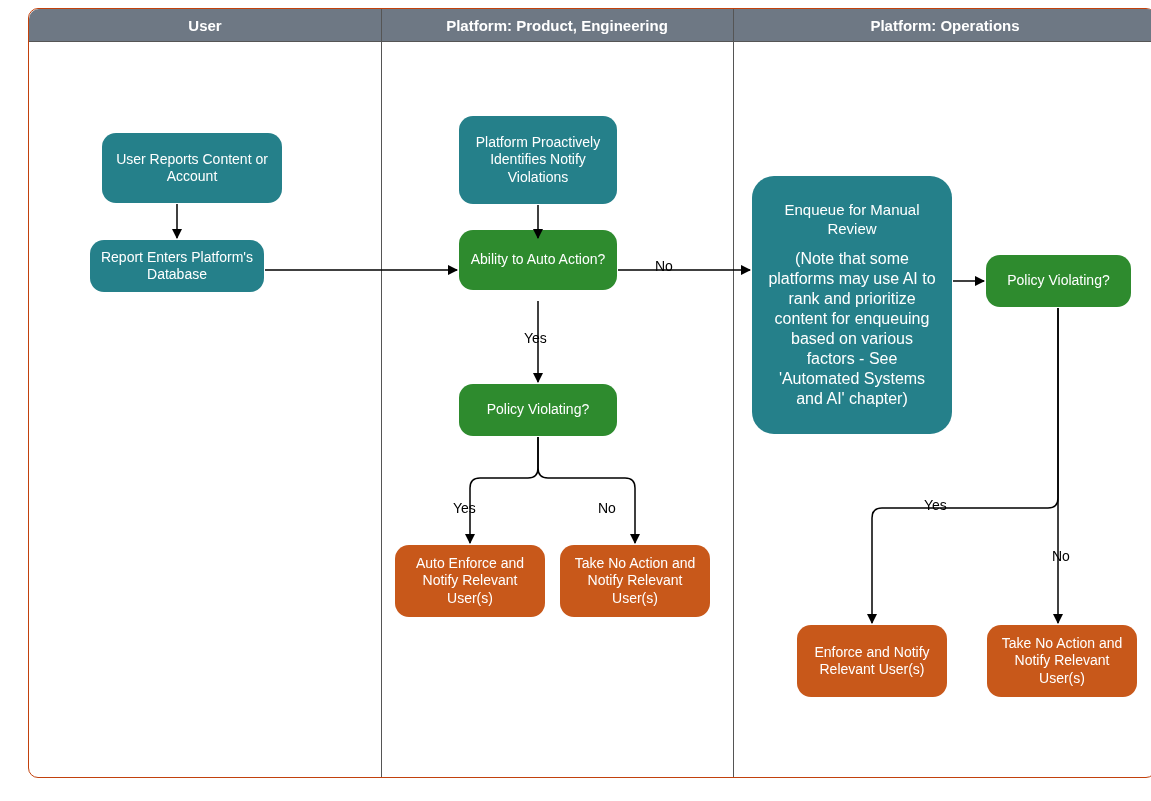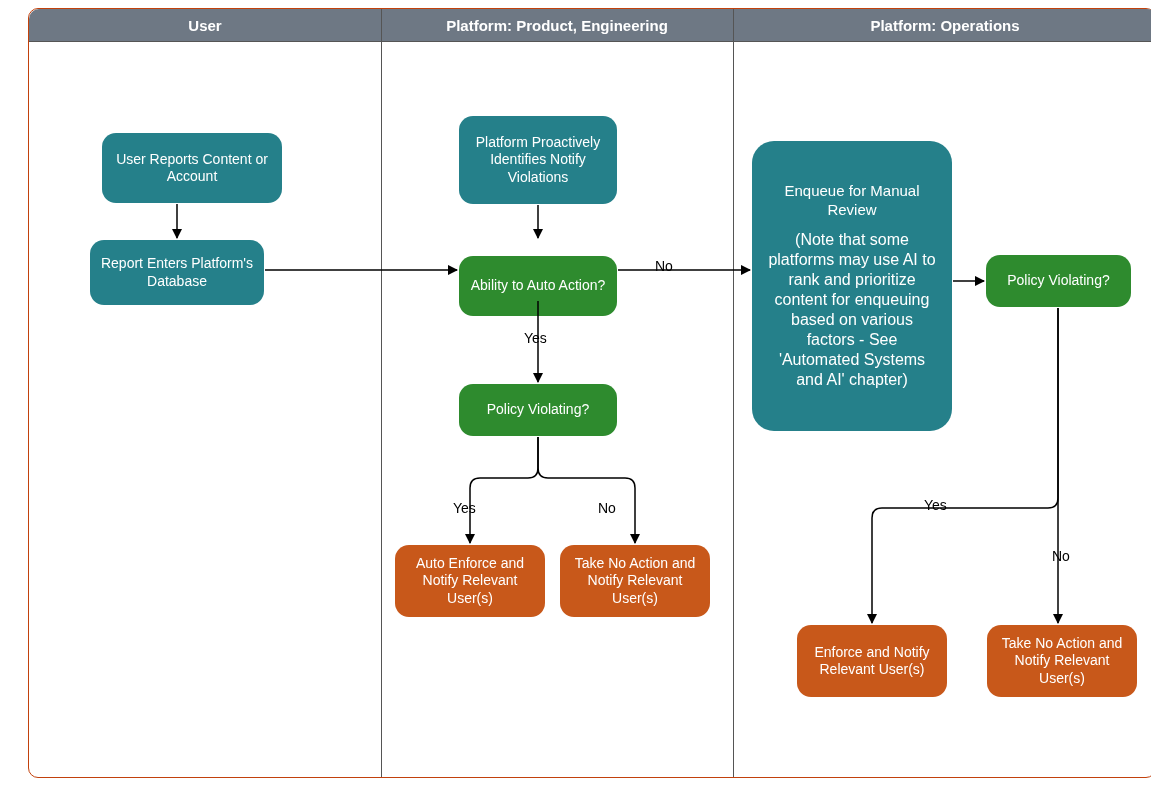--- a/index.html
+++ b/index.html
@@ -40,41 +40,41 @@
       <span>Platform: Operations</span>
     </div>
     <div class="header-bottom"></div>
     <div class="lane-divider" style="left:352px;"></div>
     <div class="lane-divider" style="left:704px;"></div>
   </div>
 
   <div class="node teal" style="left:102px;top:133px;width:180px;height:70px;">
     <span>User Reports Content or Account</span>
   </div>
-  <div class="node teal" style="left:90px;top:240px;width:174px;height:65px;">
+  <div class="node teal" style="left:90px;top:240px;width:174px;height:52px;">
     <span>Report Enters Platform's Database</span>
   </div>
 
   <div class="node teal" style="left:459px;top:116px;width:158px;height:88px;">
     <span>Platform Proactively Identifies Notify Violations</span>
   </div>
-  <div class="node green" style="left:459px;top:256px;width:158px;height:60px;">
+  <div class="node green" style="left:459px;top:230px;width:158px;height:60px;">
     <span>Ability to Auto Action?</span>
   </div>
   <div class="node green" style="left:459px;top:384px;width:158px;height:52px;">
     <span>Policy Violating?</span>
   </div>
   <div class="node orange" style="left:395px;top:545px;width:150px;height:72px;">
     <span>Auto Enforce and Notify Relevant User(s)</span>
   </div>
   <div class="node orange" style="left:560px;top:545px;width:150px;height:72px;">
     <span>Take No Action and Notify Relevant User(s)</span>
   </div>
 
-  <div class="node big-teal" style="left:752px;top:141px;width:200px;height:290px;padding:18px 16px;">
+  <div class="node big-teal" style="left:752px;top:176px;width:200px;height:258px;padding:18px 16px;">
     <span style="font-size:15px;">Enqueue for Manual Review</span>
     <span class="sub">(Note that some platforms may use AI to rank and prioritize content for enqueuing based on various factors - See 'Automated Systems and AI' chapter)</span>
   </div>
   <div class="node green" style="left:986px;top:255px;width:145px;height:52px;">
     <span>Policy Violating?</span>
   </div>
   <div class="node orange" style="left:797px;top:625px;width:150px;height:72px;">
     <span>Enforce and Notify Relevant User(s)</span>
   </div>
   <div class="node orange" style="left:987px;top:625px;width:150px;height:72px;">

